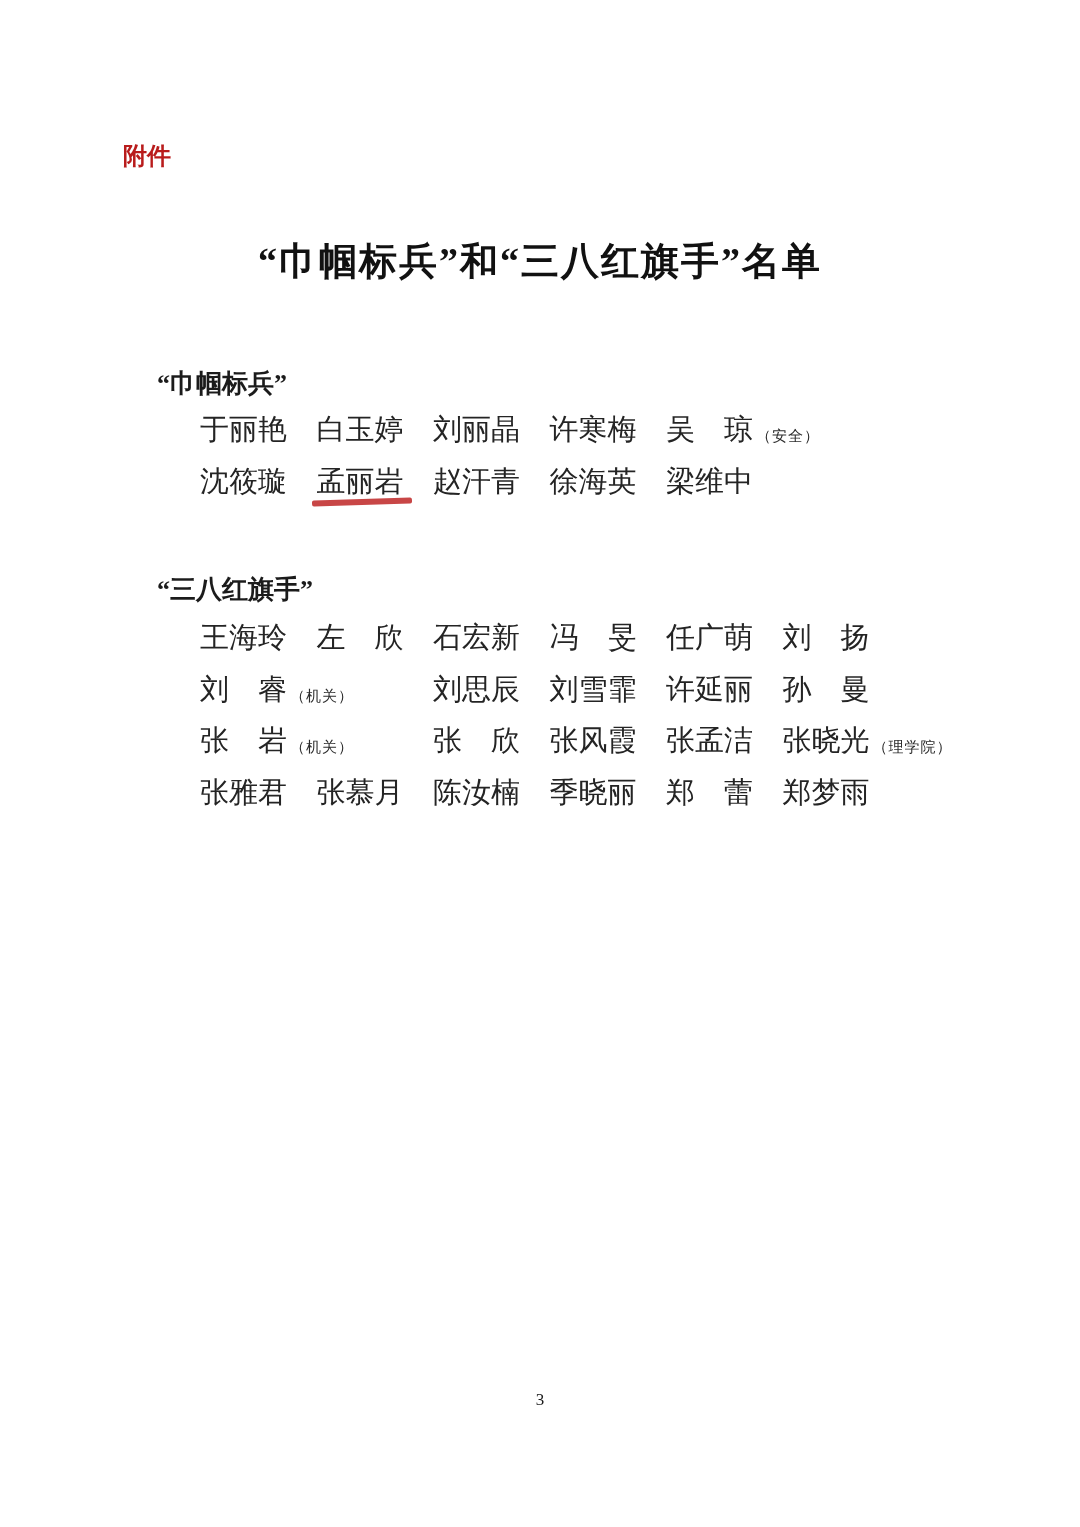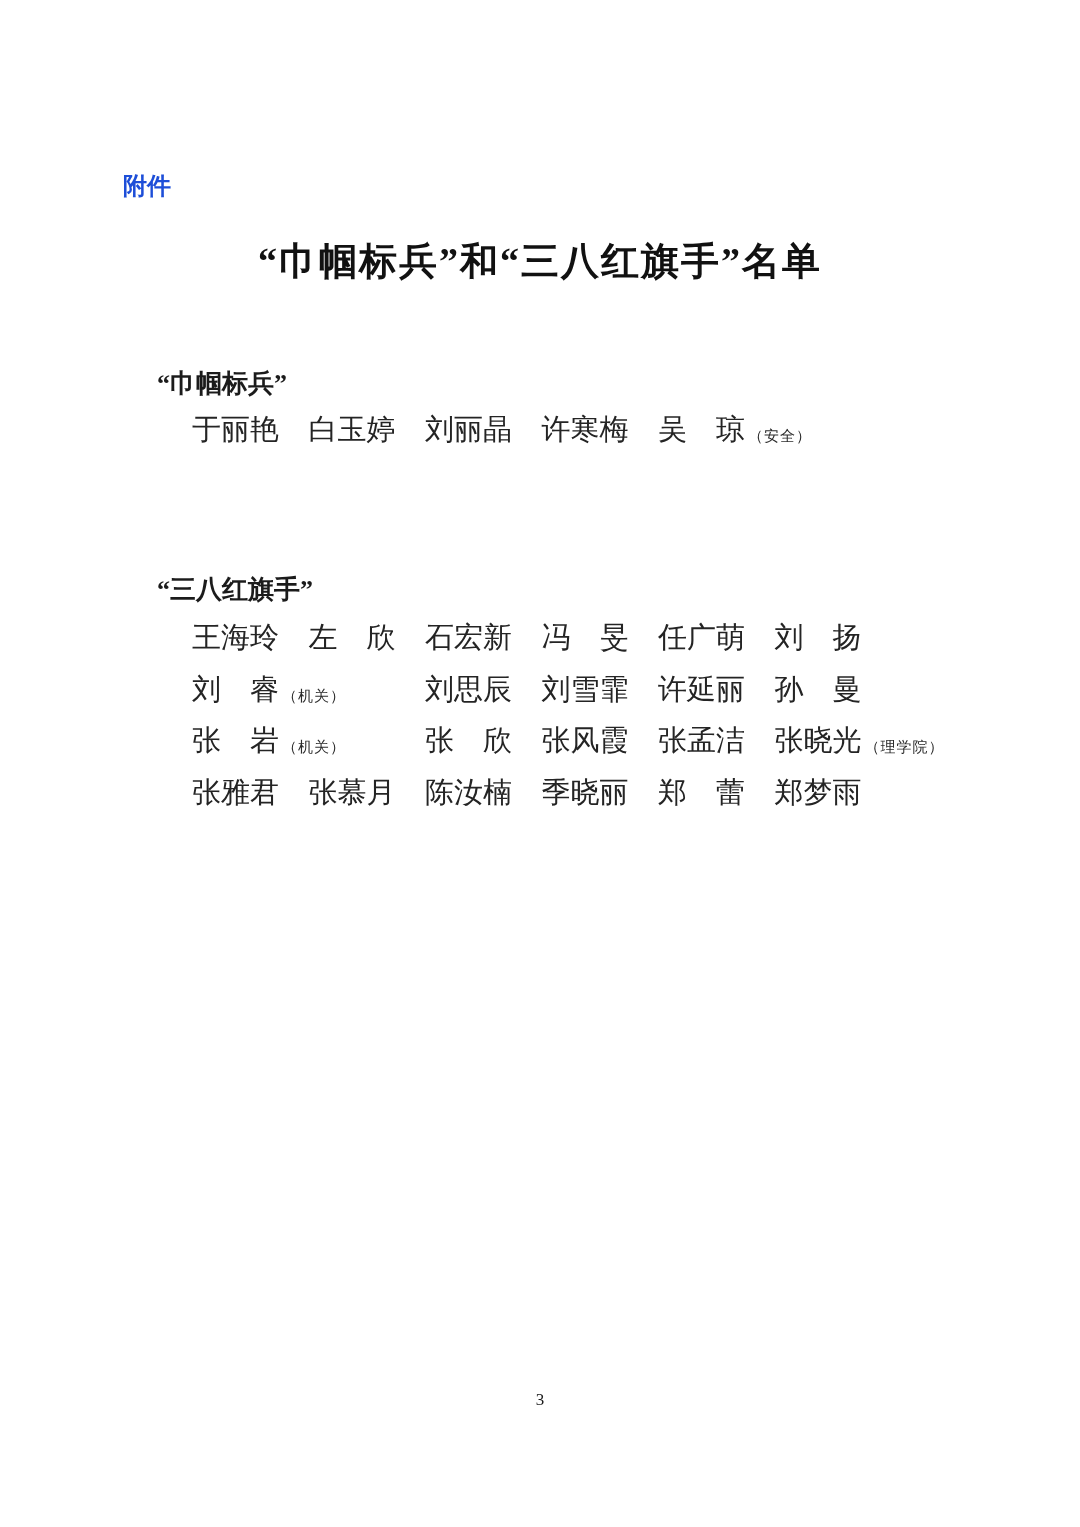--- a/index.html
+++ b/index.html
@@ -12,22 +12,21 @@
     font-family: "Liberation Serif", serif;
     color: #222222;
     overflow: hidden;
   }
   .attachment {
     position: absolute;
     left: 123px;
     top: 140px;
     font-size: 24px;
     font-weight: bold;
-    color: #1d4ed8;
-    margin-top: 30px;
+    color: #b91c1c;
   }
   .doc-title {
     position: absolute;
     left: 0;
     top: 236px;
     width: 100%;
     text-align: center;
     font-size: 38px;
     font-weight: bold;
     letter-spacing: 2px;
@@ -39,21 +38,21 @@
     left: 141px;
     font-size: 26px;
     font-weight: bold;
     color: #1b1b1b;
     margin: 16px;
   }
   #sec1-heading { top: 350px; }
   #sec2-heading { top: 556px; }
   .rows {
     position: absolute;
-    left: 192px;
+    left: 200px;
   }
   #sec1-rows { top: 404px; }
   #sec2-rows { top: 612px; }
   .name-row {
     display: grid;
     grid-template-columns: repeat(6, 116.5px);
     height: 51.5px;
     align-items: center;
   }
   .name-cell {
@@ -107,20 +106,27 @@
 
   <h2 class="section-heading" id="sec1-heading">“巾帼标兵”</h2>
   <div class="rows" id="sec1-rows">
       <div class="name-row">
         <div class="name-cell"><span class="name">于丽艳</span></div>
         <div class="name-cell"><span class="name">白玉婷</span></div>
         <div class="name-cell"><span class="name">刘丽晶</span></div>
         <div class="name-cell"><span class="name">许寒梅</span></div>
         <div class="name-cell"><span class="name">吴　琼</span><span class="note">（安全）</span></div>
       </div>
+      <div class="name-row">
+        <div class="name-cell"><span class="name">沈筱璇</span></div>
+        <div class="name-cell"><span class="name underlined">孟丽岩</span></div>
+        <div class="name-cell"><span class="name">赵汗青</span></div>
+        <div class="name-cell"><span class="name">徐海英</span></div>
+        <div class="name-cell"><span class="name">梁维中</span></div>
+      </div>
     </div>
 
   <h2 class="section-heading" id="sec2-heading">“三八红旗手”</h2>
   <div class="rows" id="sec2-rows">
       <div class="name-row">
         <div class="name-cell"><span class="name">王海玲</span></div>
         <div class="name-cell"><span class="name">左　欣</span></div>
         <div class="name-cell"><span class="name">石宏新</span></div>
         <div class="name-cell"><span class="name">冯　旻</span></div>
         <div class="name-cell"><span class="name">任广萌</span></div>

